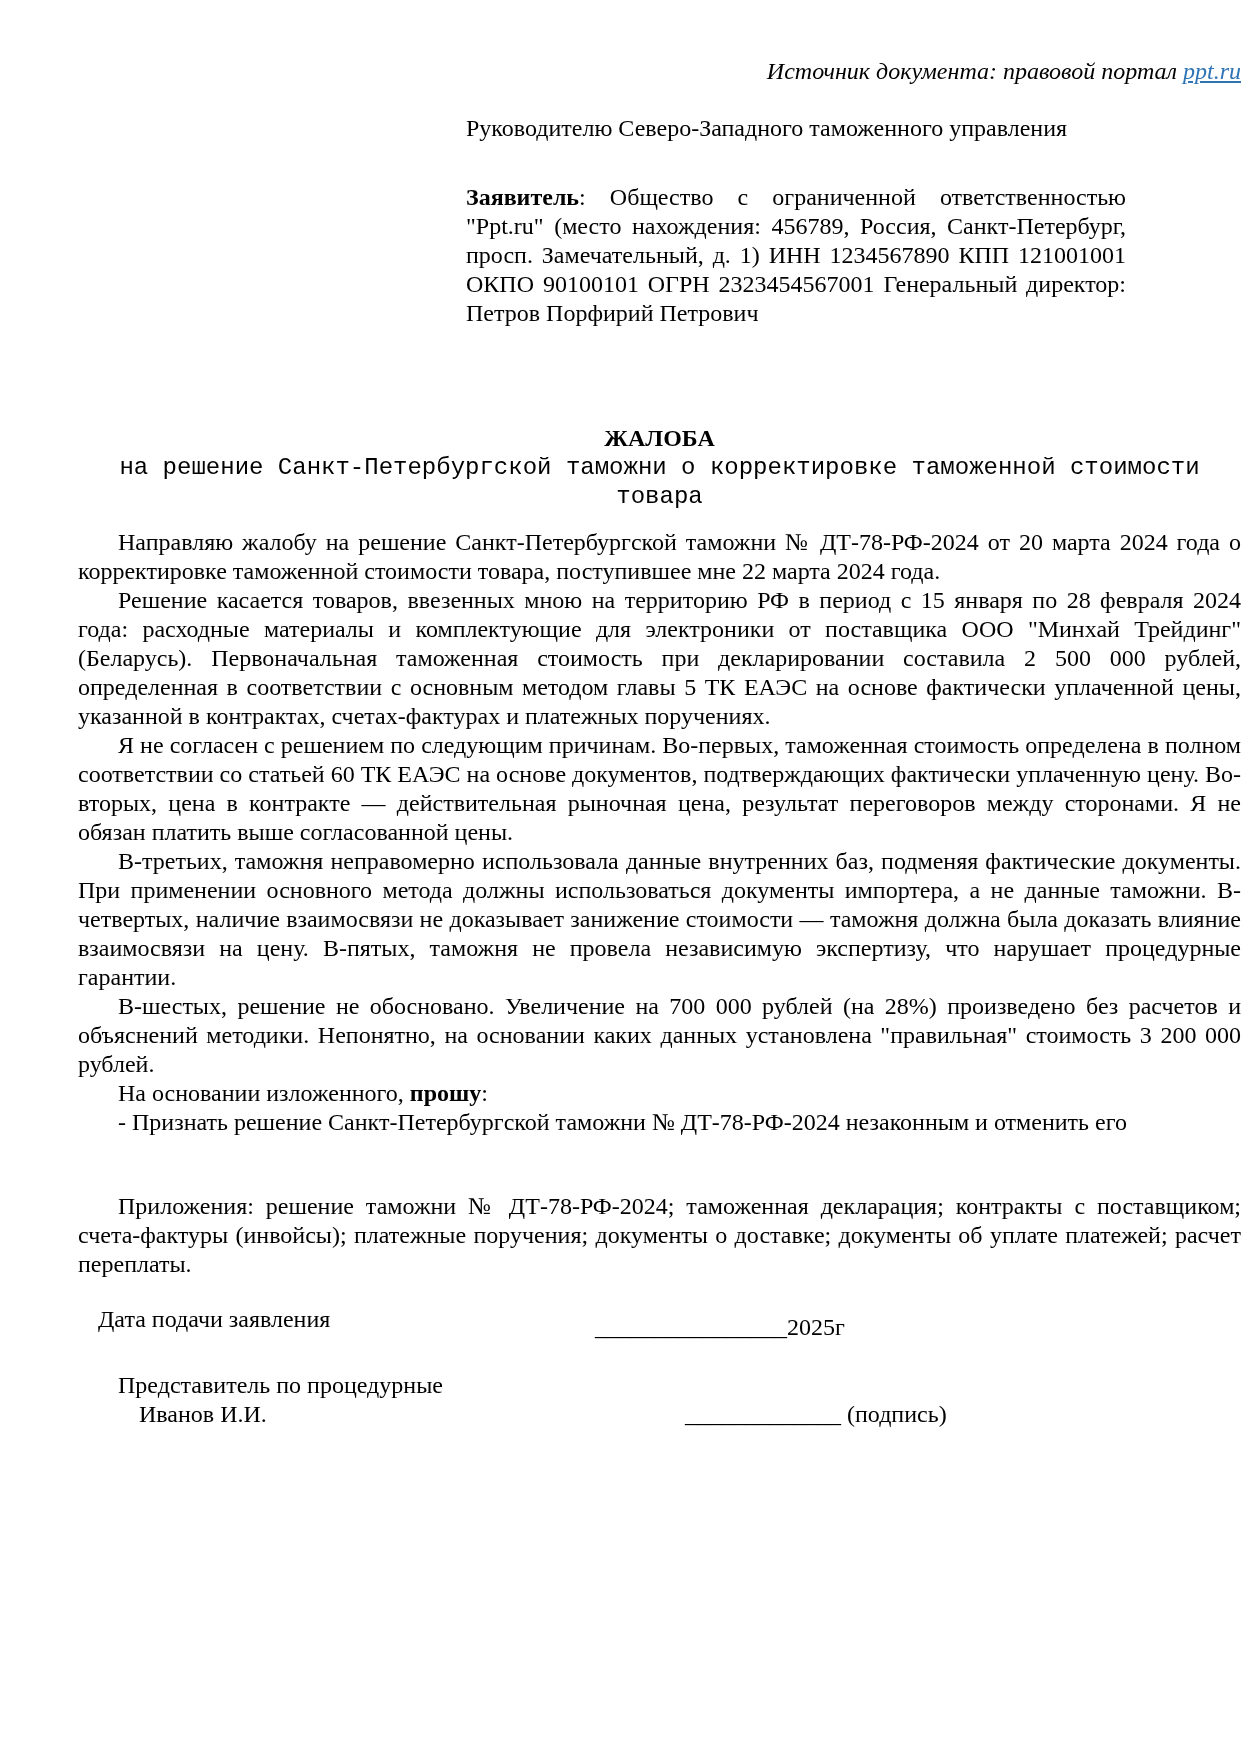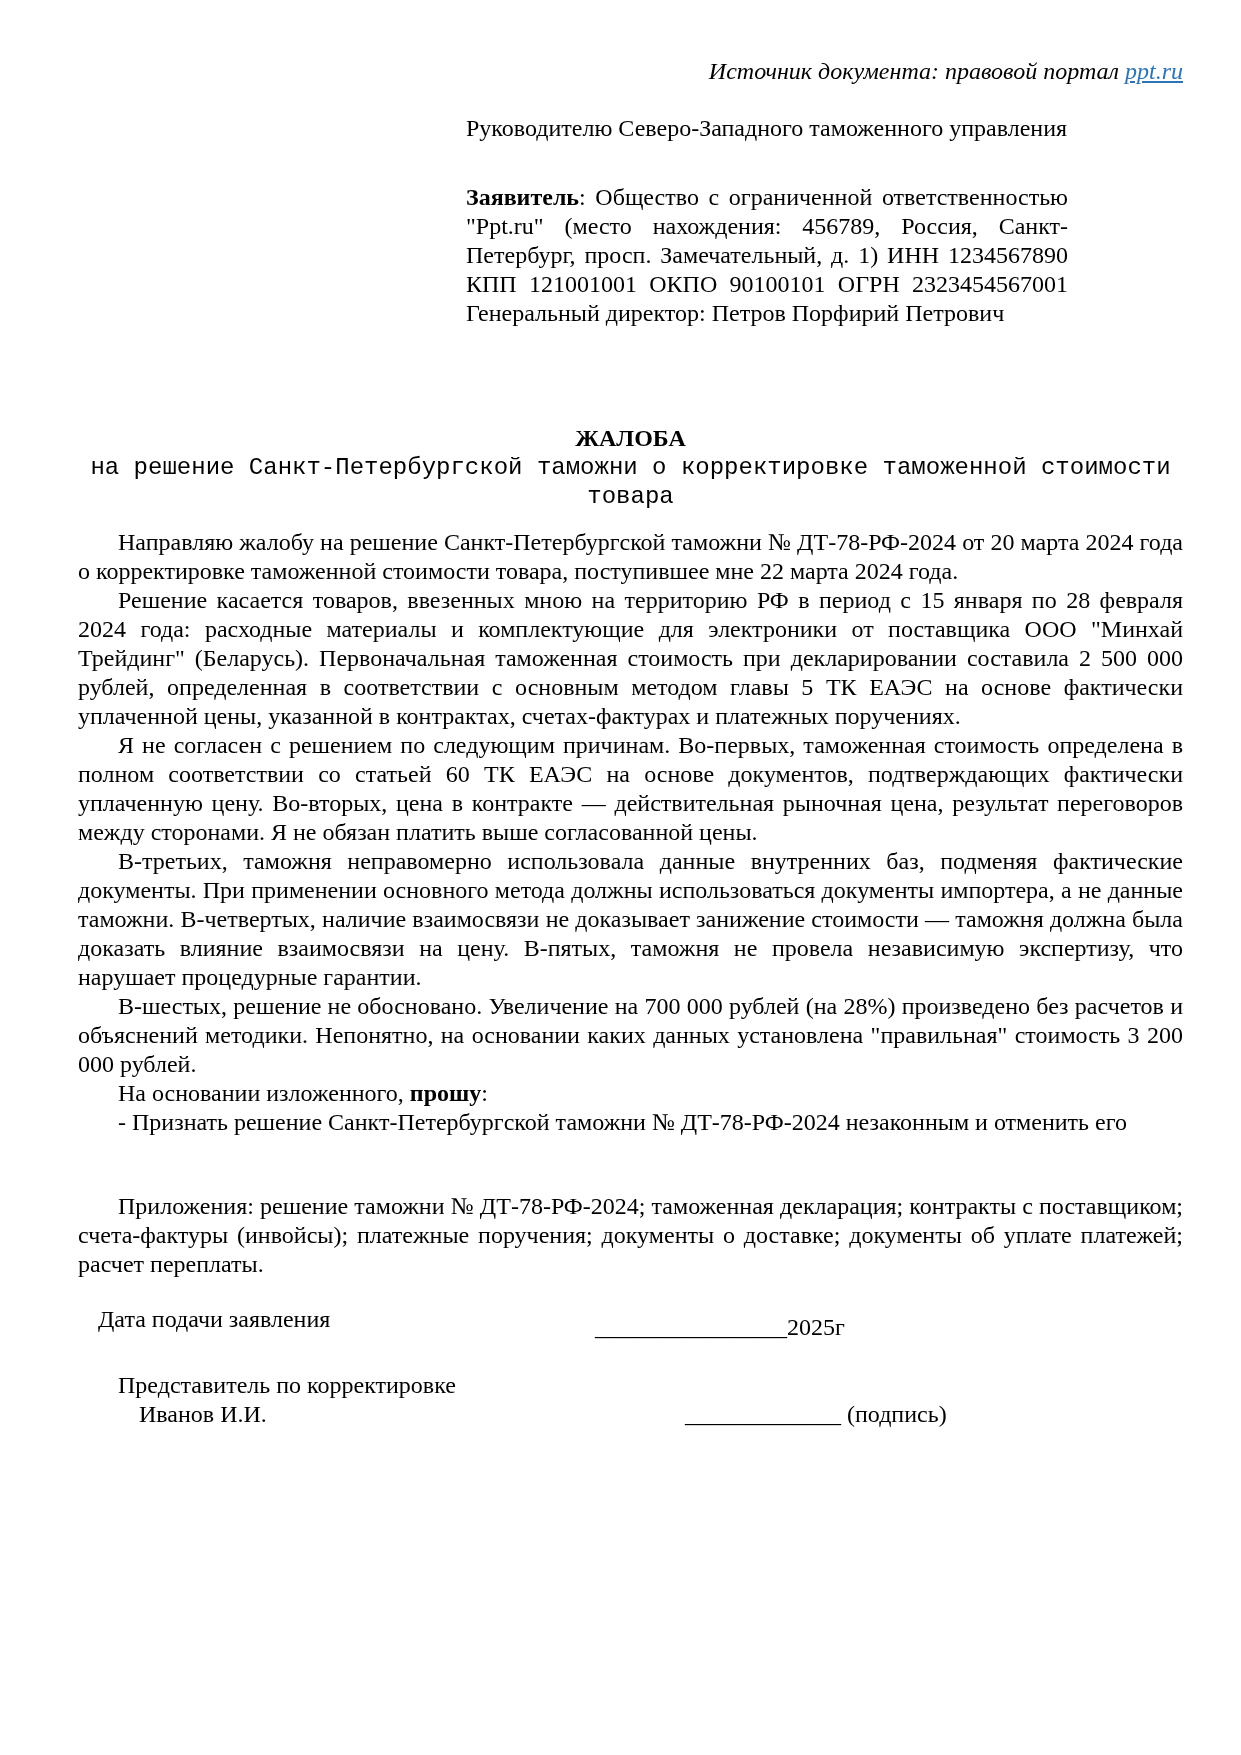--- a/index.html
+++ b/index.html
@@ -7,21 +7,21 @@
     position: relative;
     width: 1241px;
     height: 1755px;
     background: #ffffff;
     overflow: hidden;
     font-family: "Liberation Serif", "DejaVu Serif", serif;
     font-size: 24px;
     line-height: 29px;
     color: #000000;
   }
-  .content { padding-left: 78px; padding-right: 58px; }
+  .content { padding-left: 78px; }
 
   .source-line {
     padding-top: 57px;
     text-align: right;
     font-style: italic;
   }
   .source-link {
     color: #2e74b5;
     text-decoration: underline;
     font-style: italic;
@@ -106,21 +106,21 @@
     </div>
 
     <p class="attachments">Приложения: решение таможни № ДТ-78-РФ-2024; таможенная декларация; контракты с поставщиком; счета-фактуры (инвойсы); платежные поручения; документы о доставке; документы об уплате платежей; расчет переплаты.</p>
 
     <div class="date-row">
       <span class="date-label">Дата подачи заявления</span>
       <span class="date-value"><span>________________</span><span>2025г</span></span>
     </div>
 
     <div class="signature-block">
-      <div class="signature-role">Представитель по корректировке</div>
+      <div class="signature-role">Представитель по процедурные</div>
       <div class="signature-row">
         <span class="signature-name">Иванов И.И.</span>
         <span class="signature-value"><span>_____________</span><span> (подпись)</span></span>
       </div>
     </div>
 
   </div>
 </div>
 
 </body></html>

